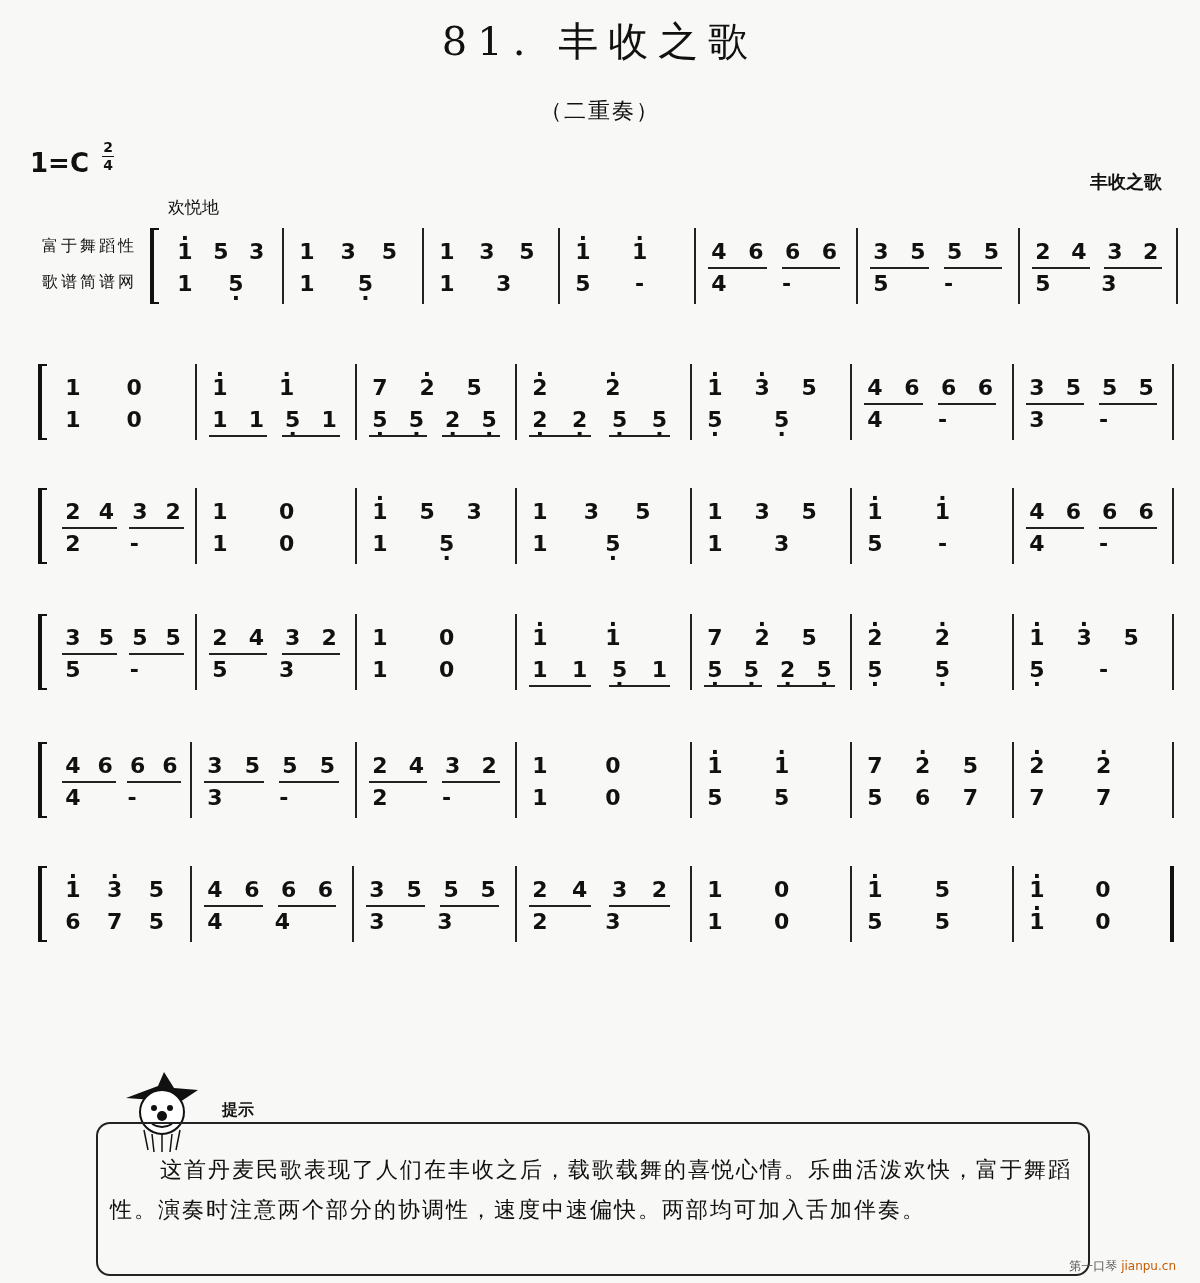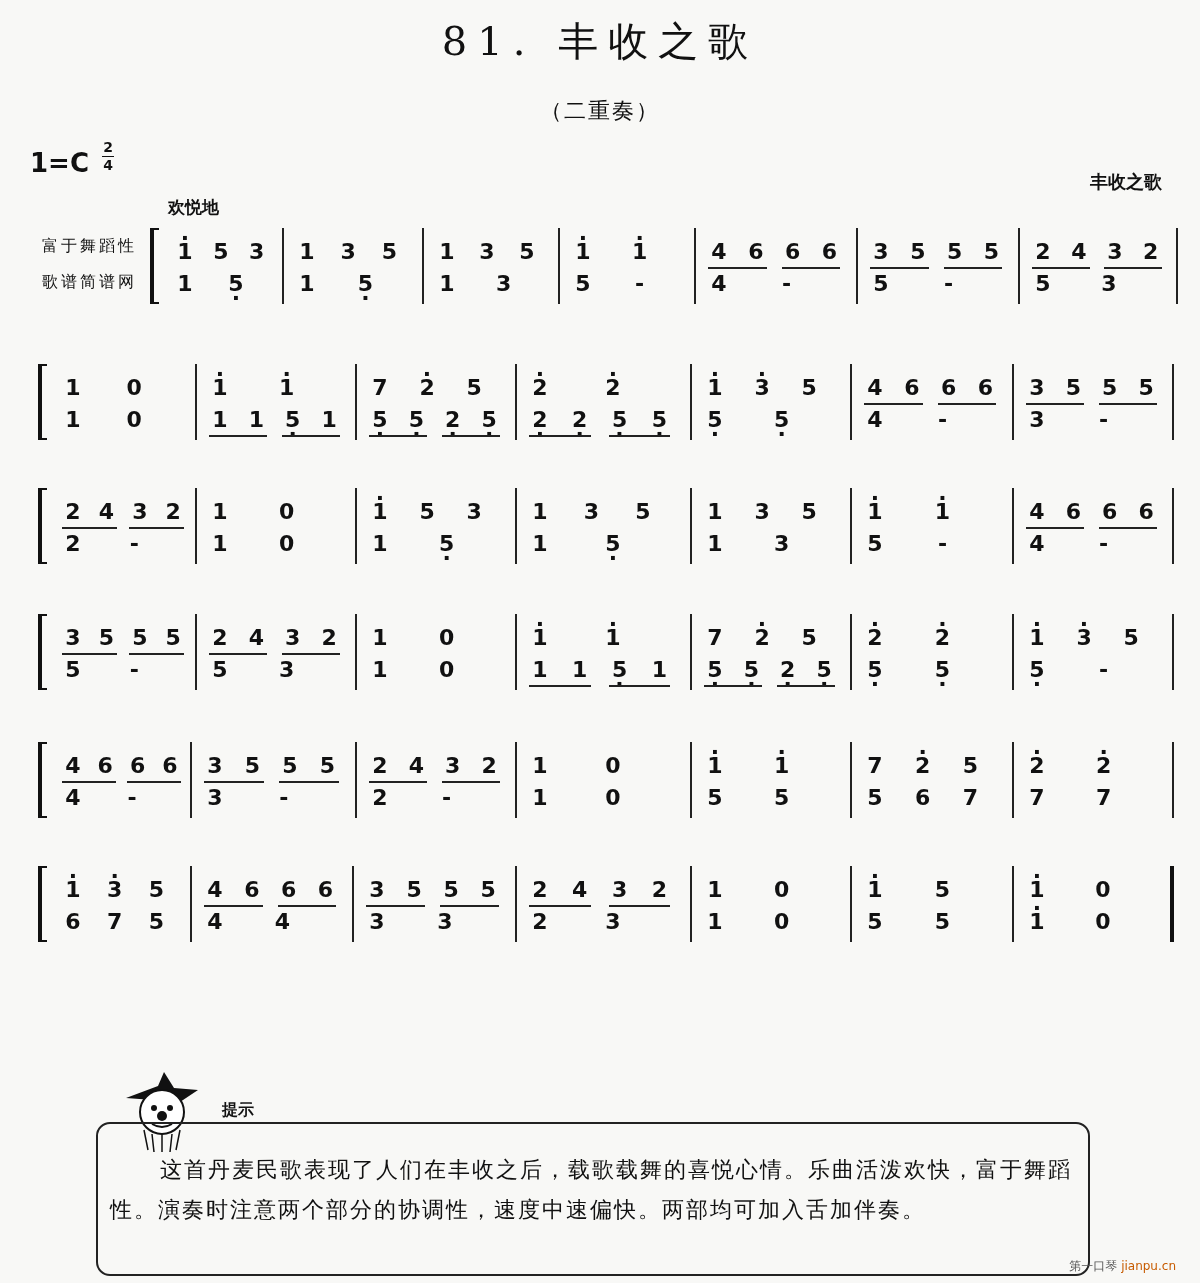--- a/index.html
+++ b/index.html
@@ -10,21 +10,21 @@
   }
   .title { position:absolute; top:14px; left:0; width:1200px; text-align:center;
     font-family:"DejaVu Serif", serif; font-size:40px; letter-spacing:10px; }
   .subtitle { position:absolute; top:96px; left:0; width:1200px; text-align:center;
     font-size:22px; font-family:"DejaVu Serif", serif; letter-spacing:2px; }
   .key { position:absolute; top:148px; left:30px; font-size:26px; font-weight:bold; }
   .timesig { position:absolute; top:140px; left:102px; font-size:14px; font-weight:bold;
     text-align:center; line-height:15px; }
   .timesig .bar { border-top:1.5px solid #111; width:12px; margin:1px auto; }
   .origin { position:absolute; top:170px; right:38px; font-size:18px; font-weight:bold; }
-  .tempo { position:absolute; top:196px; left:168px; font-size:17px; font-weight:bold; }
+  .tempo { position:absolute; top:196px; left:168px; font-size:17px; font-weight:normal; }
   .part-label { position:absolute; left:42px; font-size:16px; letter-spacing:3px; }
   .brace { position:absolute; width:5px; border:2px solid #111; border-right:none;
     border-left-width:4px; }
   .barline { position:absolute; width:2px; background:#222; }
   .final { position:absolute; width:4px; background:#111; }
   .note { position:absolute; font-size:22px; font-weight:bold; text-align:center;
     width:30px; line-height:24px; }
   .dot-top::before { content:"\00B7"; position:absolute; top:-14px; left:0; width:100%;
     text-align:center; font-size:22px; }
   .dot-bot::after { content:"\00B7"; position:absolute; top:14px; left:0; width:100%;

